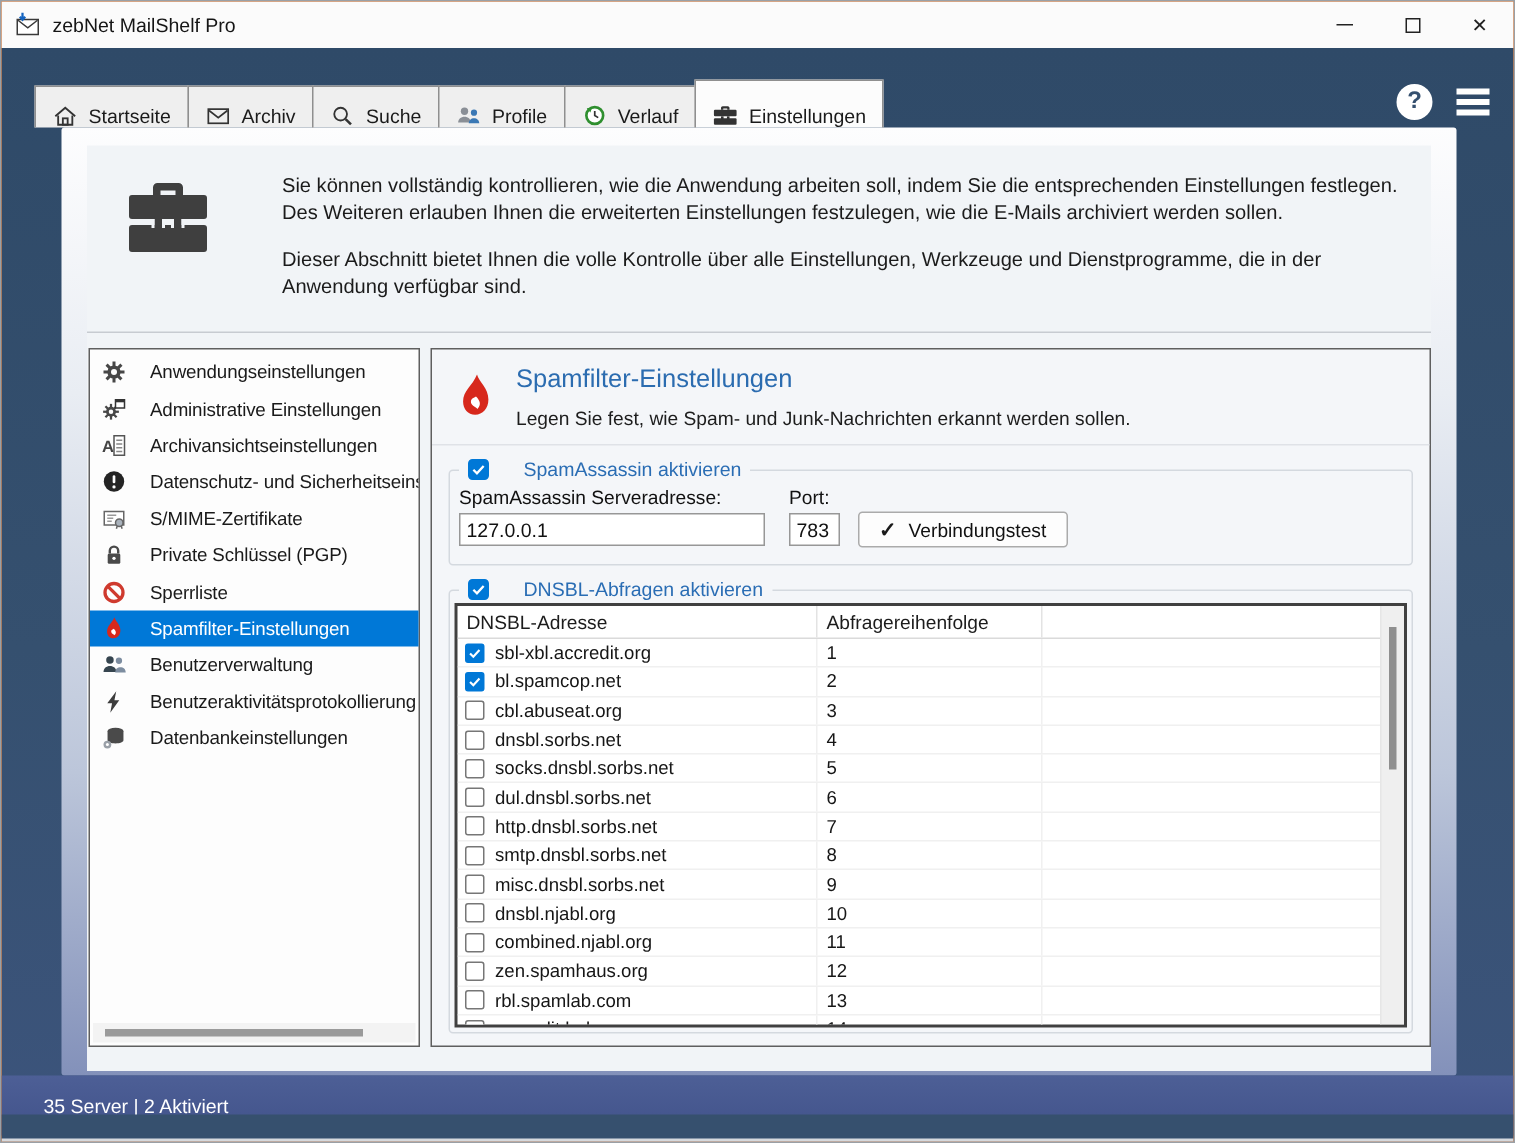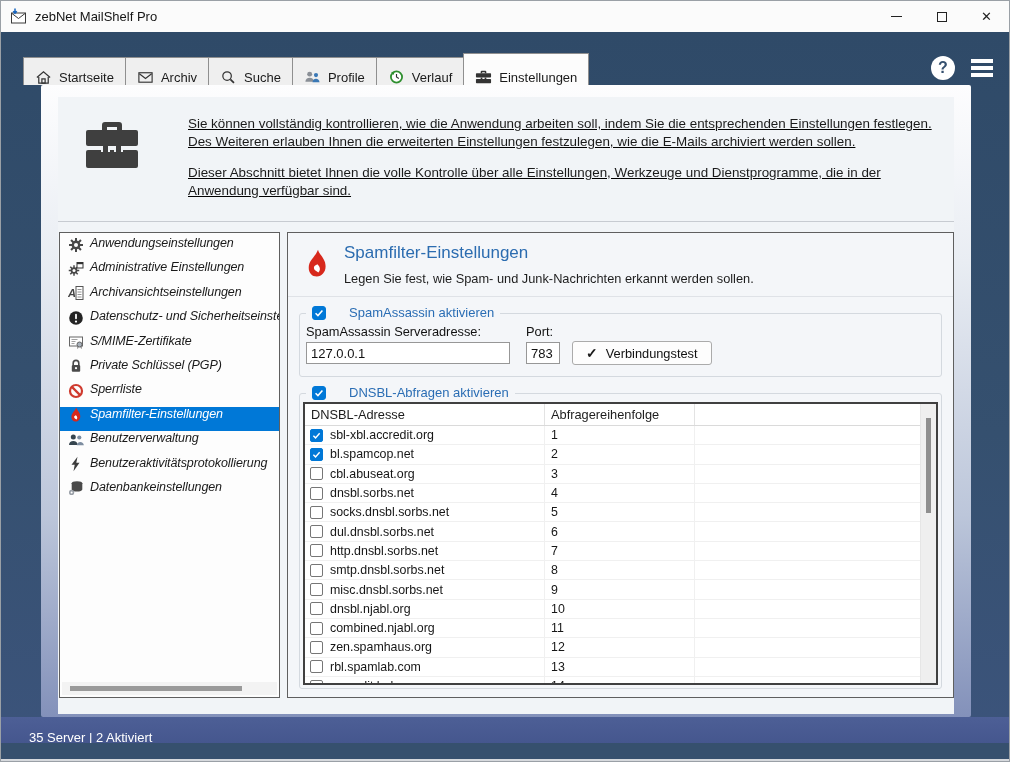--- a/index.html
+++ b/index.html
@@ -28,32 +28,32 @@
   .tab .icon { width:17px; height:16px; display:flex; }
   .tab .icon svg { width:100%; height:100%; }
   .tab-actions { margin-left:auto; display:flex; align-items:center; gap:16px; padding-bottom:5px; }
   .help-btn { width:24px; height:24px; border-radius:50%; background:#fff; color:#35506f; font-size:16px; font-weight:bold; display:flex; align-items:center; justify-content:center; }
   .menu-btn { display:flex; flex-direction:column; gap:3px; }
   .menu-btn span { width:22px; height:4px; background:#fff; display:block; }
   
   .panel { position:absolute; top:53px; left:40px; width:930px; height:632px; background:linear-gradient(180deg,#fdfdfe 0%,#e9edf3 28%,#bcc6da 68%,#8391ba 100%); border-radius:2px; }
   .panel-inner { position:absolute; top:12px; left:17px; right:17px; bottom:3px; background:#f1f4f7; }
   
-  .intro { position:absolute; top:12px; left:2px; right:2px; height:110px;text-decoration:underline; }
+  .intro { position:absolute; top:12px; left:2px; right:2px; height:110px; }
   .intro-icon { position:absolute; left:20px; top:8px; width:64px; height:58px; }
   .intro-icon svg { width:100%; height:100%; }
   .intro-text { margin-left:128px; margin-right:10px; padding-top:6px; font-size:13.4px; color:#1b1b1b; line-height:18px; }
   .intro-text .p2 { margin-top:13px; }
   .divider { position:absolute; top:124px; left:0; right:0; border-top:1px solid #c7cbd1; }
   
   .content-row { position:absolute; top:135px; left:0; right:0; bottom:16px; }
   
   .sidebar-box { position:absolute; left:1px; top:0; bottom:0; width:221px; background:#fdfdfd; border:1px solid #5f5f5f; }
   .sidebar-items { padding-top:3px; }
-  .s-item { height:24.4px; display:flex; align-items:flex-start; gap:6px; padding:0 4px 0 7px; font-size:12.5px; letter-spacing:-0.1px; color:#1a1a1a; white-space:nowrap; overflow:hidden; cursor:default;font-style:italic; }
+  .s-item { height:24.4px; display:flex; align-items:center; gap:16px; padding:0 4px 0 7px; font-size:12.5px; letter-spacing:-0.1px; color:#1a1a1a; white-space:nowrap; overflow:hidden; cursor:default; }
   .s-item.selected { background:#0078d7; color:#fff; }
   .s-item .icon { width:17px; height:17px; flex:0 0 17px; display:flex; align-items:center; justify-content:center; }
   .s-item .icon svg { width:16px; height:16px; }
   .sidebar-hscroll { position:absolute; left:2px; right:2px; bottom:2px; height:13px; background:#f3f3f3; }
   .sidebar-hscroll .thumb { position:absolute; left:8px; top:4px; width:172px; height:5px; background:#9a9a9a; }
   
   .main-box { position:absolute; left:229px; right:0; top:0; bottom:0; background:#f4f6f9; border:1px solid #5f5f5f; }
   .main-header { position:absolute; top:0; left:0; right:0; height:64px; border-bottom:1px solid #dfe2e7; }
   .main-header .flame { position:absolute; left:16px; top:13px; width:27px; height:36px; }
   .main-header .flame svg { width:100%; height:100%; }

